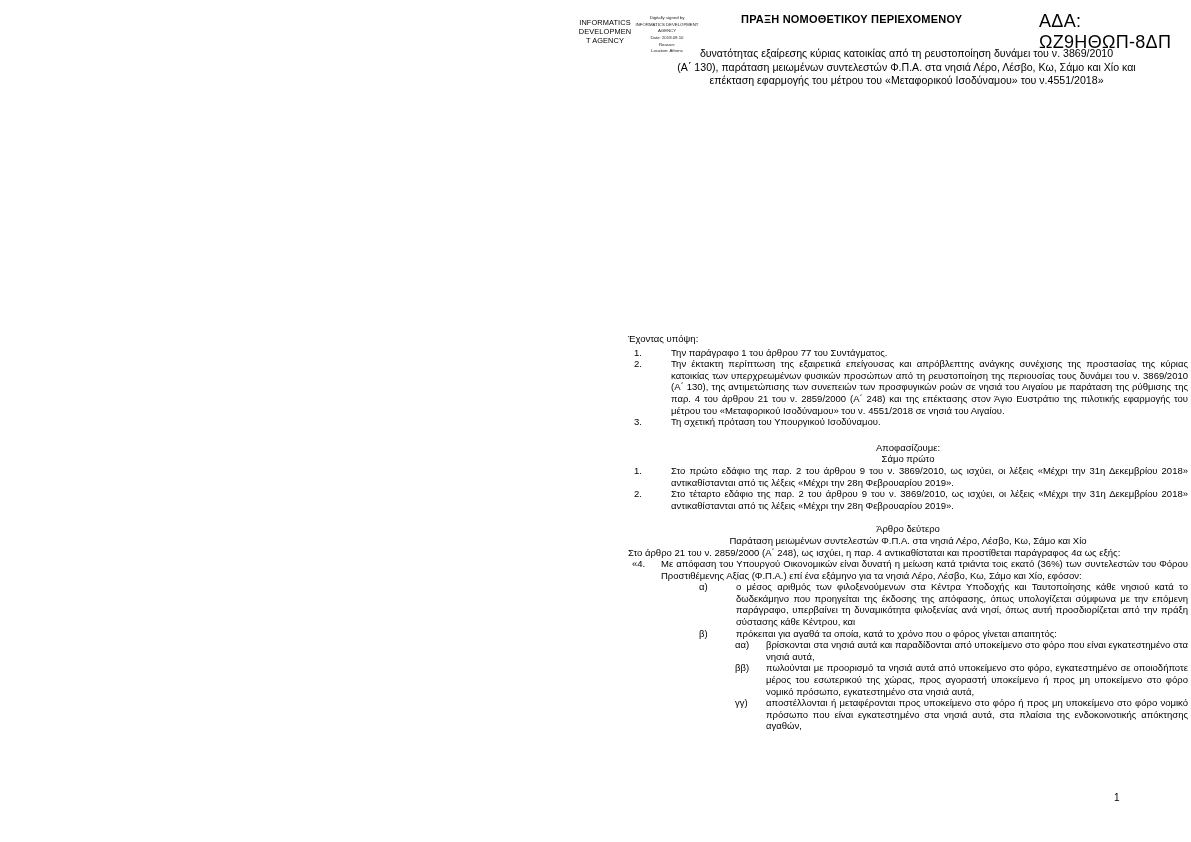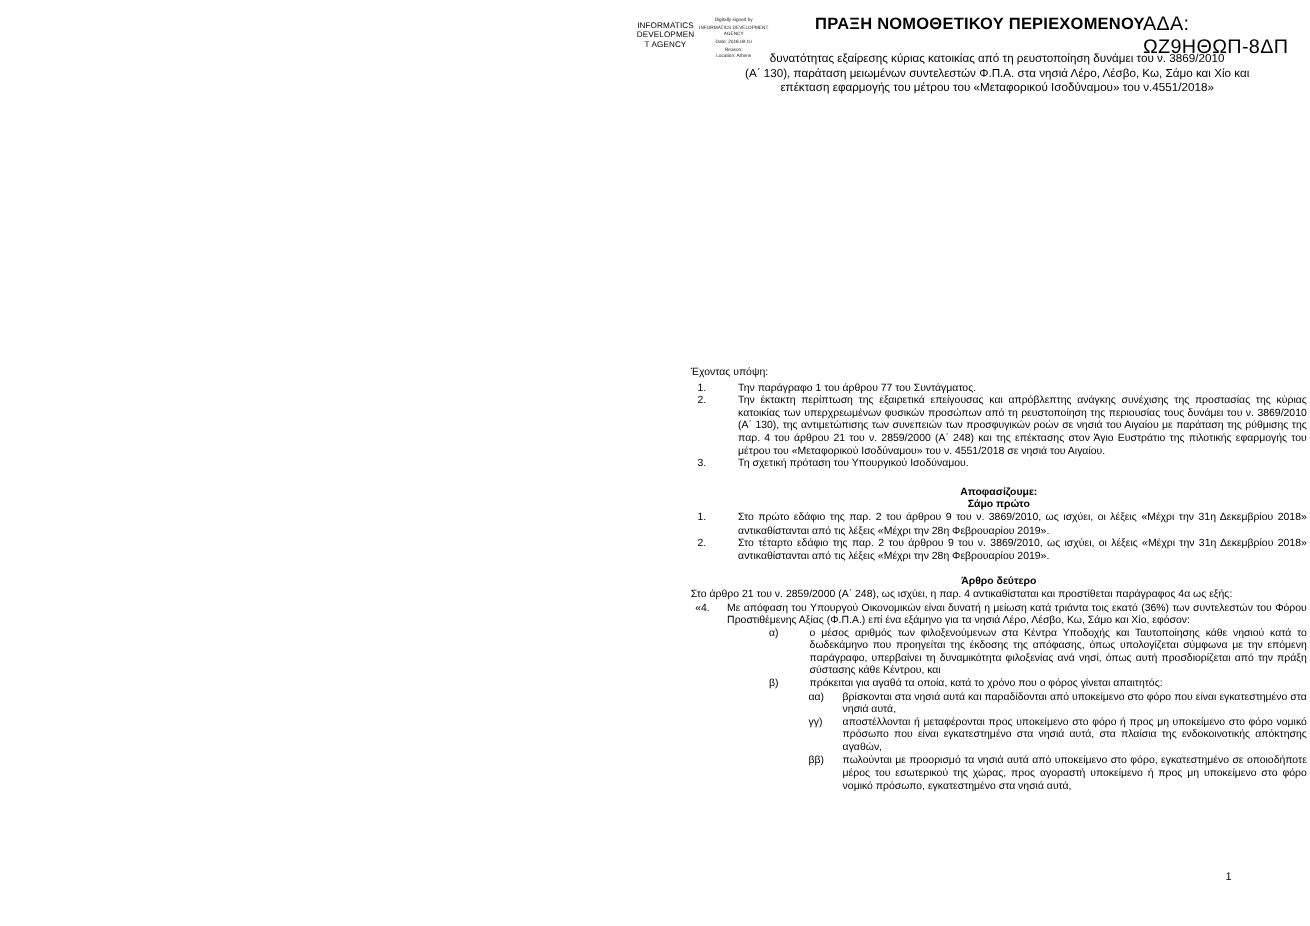--- a/index.html
+++ b/index.html
@@ -17,38 +17,38 @@
     font-family:"Liberation Sans",sans-serif;
   }
   .stamp-sig{
     left:630px;top:15px;width:74px;
     font-size:4.3px;line-height:1.55;letter-spacing:0;
     color:#1a1a1a;z-index:5;
   }
 
   
   .doc-title{
-    left:741px;top:13px;font-size:15px;font-weight:bold;letter-spacing:0.2px;
+    left:741px;top:13px;font-size:11px;font-weight:bold;letter-spacing:0.2px;
   }
   .ada{
     left:1039px;top:11px;font-size:18px;letter-spacing:0.3px;
   }
   .doc-subtitle{
     left:628px;top:28px;width:557px;
     font-size:10.6px;line-height:13.6px;text-align:center;margin-top:19px;
   }
 
   
   .body-col{
     left:628px;top:333px;width:560px;
     font-size:9.5px;line-height:11.6px;
     text-align:justify;
   }
   .body-col div{text-align-last:left;}
-  .center{text-align:left;font-weight:bold;}
+  .center{text-align:left;}
   .center{text-align-last:center !important;}
 
   .sec-heading{margin-bottom:2px;}
 
   .item{position:relative;padding-left:43px;}
   .item .marker{position:absolute;left:6px;top:0;}
 
   .par4{position:relative;padding-left:33px;}
   .par4 .marker{position:absolute;left:4px;top:0;}
 
@@ -107,20 +107,21 @@
   <div class="item">
     <span class="marker">1.</span>
     <span>Στο πρώτο εδάφιο της παρ. 2 του άρθρου 9 του ν. 3869/2010, ως ισχύει, οι λέξεις «Μέχρι την 31η Δεκεμβρίου 2018» αντικαθίστανται από τις λέξεις «Μέχρι την 28η Φεβρουαρίου 2019».</span>
   </div>
   <div class="item">
     <span class="marker">2.</span>
     <span>Στο τέταρτο εδάφιο της παρ. 2 του άρθρου 9 του ν. 3869/2010, ως ισχύει, οι λέξεις «Μέχρι την 31η Δεκεμβρίου 2018» αντικαθίστανται από τις λέξεις «Μέχρι την 28η Φεβρουαρίου 2019».</span>
   </div>
 
   <div class="center gap12">Άρθρο δεύτερο</div>
+  <div class="center">Παράταση μειωμένων συντελεστών Φ.Π.Α. στα νησιά Λέρο, Λέσβο, Κω, Σάμο και Χίο</div>
 
   <div>Στο άρθρο 21 του ν. 2859/2000 (Α΄ 248), ως ισχύει, η παρ. 4 αντικαθίσταται και προστίθεται παράγραφος 4α ως εξής:</div>
 
   <div class="par4">
     <span class="marker">«4.</span>
     <span>Με απόφαση του Υπουργού Οικονομικών είναι δυνατή η μείωση κατά τριάντα τοις εκατό (36%) των συντελεστών του Φόρου Προστιθέμενης Αξίας (Φ.Π.Α.) επί ένα εξάμηνο για τα νησιά Λέρο, Λέσβο, Κω, Σάμο και Χίο, εφόσον:</span>
   </div>
 
   <div class="case">
     <span class="marker">α)</span>
@@ -129,23 +130,23 @@
   <div class="case">
     <span class="marker">β)</span>
     <span>πρόκειται για αγαθά τα οποία, κατά το χρόνο που ο φόρος γίνεται απαιτητός:</span>
   </div>
 
   <div class="subcase">
     <span class="marker">αα)</span>
     <span>βρίσκονται στα νησιά αυτά και παραδίδονται από υποκείμενο στο φόρο που είναι εγκατεστημένο στα νησιά αυτά,</span>
   </div>
   <div class="subcase">
+    <span class="marker">ββ)</span>
+    <span>πωλούνται με προορισμό τα νησιά αυτά από υποκείμενο στο φόρο, εγκατεστημένο σε οποιοδήποτε μέρος του εσωτερικού της χώρας, προς αγοραστή υποκείμενο ή προς μη υποκείμενο στο φόρο νομικό πρόσωπο, εγκατεστημένο στα νησιά αυτά,</span>
+  </div>
+  <div class="subcase">
     <span class="marker">γγ)</span>
     <span>αποστέλλονται ή μεταφέρονται προς υποκείμενο στο φόρο ή προς μη υποκείμενο στο φόρο νομικό πρόσωπο που είναι εγκατεστημένο στα νησιά αυτά, στα πλαίσια της ενδοκοινοτικής απόκτησης αγαθών,</span>
-  </div>
-  <div class="subcase">
-    <span class="marker">ββ)</span>
-    <span>πωλούνται με προορισμό τα νησιά αυτά από υποκείμενο στο φόρο, εγκατεστημένο σε οποιοδήποτε μέρος του εσωτερικού της χώρας, προς αγοραστή υποκείμενο ή προς μη υποκείμενο στο φόρο νομικό πρόσωπο, εγκατεστημένο στα νησιά αυτά,</span>
   </div>
 
 </div>
 
 <div class="abs page-num">1</div>
 
 </body></html>

